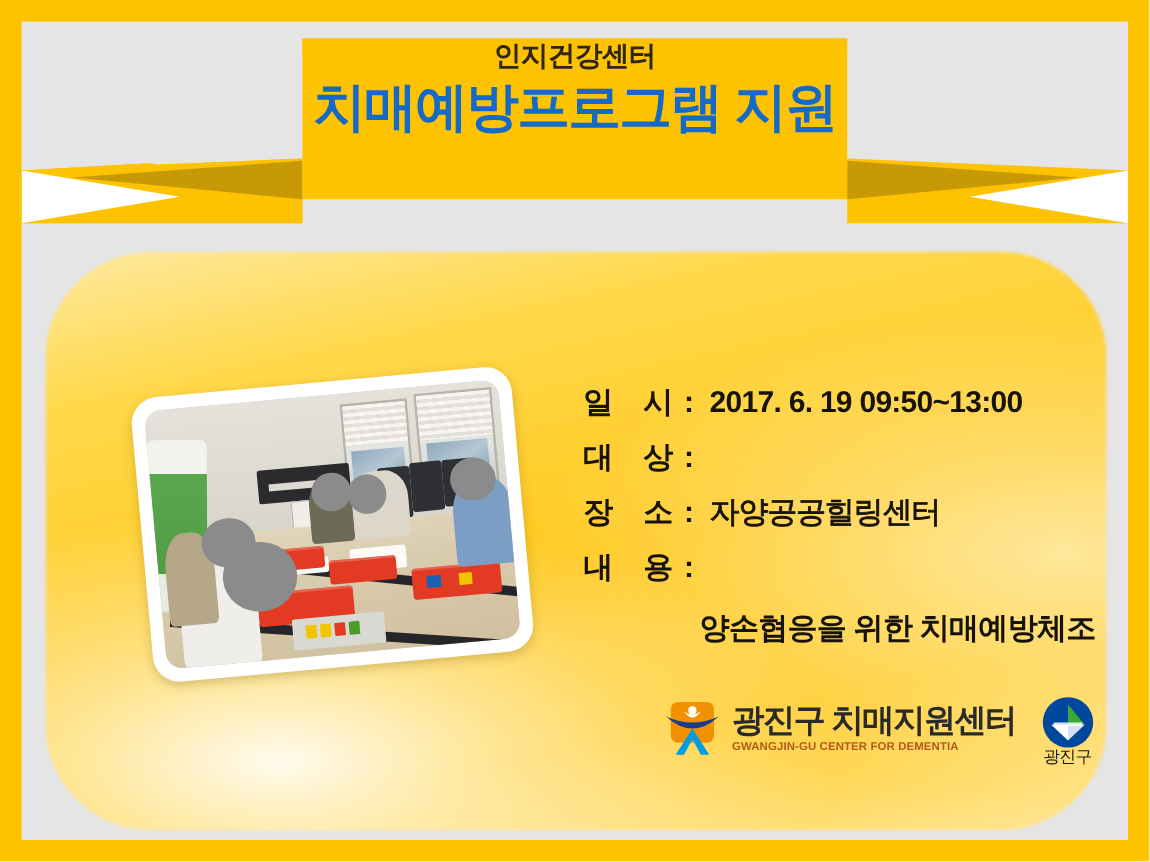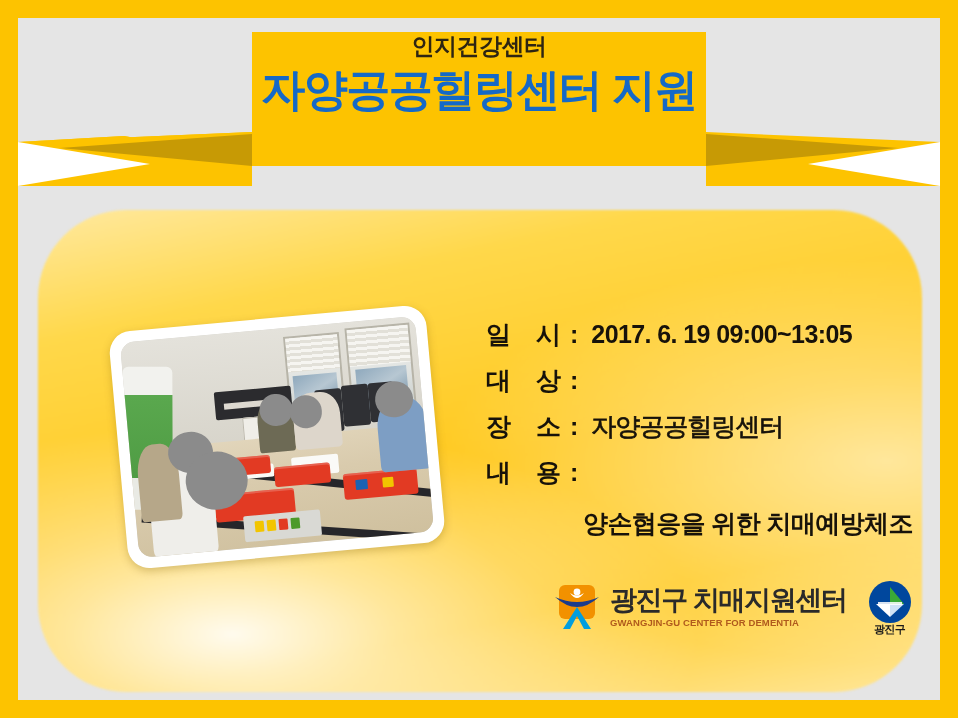--- a/index.html
+++ b/index.html
@@ -313,22 +313,22 @@
     flex: 0 0 50px;
     display: flex;
     flex-direction: column;
     align-items: center;
   }
   .gu-circle {
     width: 44px; height: 44px;
     position: relative;
   }
   .gu-label {
-    font-size: 11px;
-    font-weight: bold;
+    font-size: 14px;
+    font-weight: normal;
     color: #1a1a1a;
     letter-spacing: -0.6px;
     margin-top: -2px;
   }
 </style>
 </head>
 <body>
 
 <div id="poster">
 
@@ -348,21 +348,21 @@
 
       <polygon points="252,116 252,148 60,130" fill="#C79A05"></polygon>
       <polygon points="706,116 706,148 898,130" fill="#C79A05"></polygon>
 
       <polygon points="252,14 706,14 706,148 252,148" fill="#FDC300"></polygon>
 
       <polygon points="252,14 706,14 706,28 252,28" fill="#FDC300"></polygon>
     </svg>
     <div class="ribbon-text">
       <div class="ribbon-sub">인지건강센터</div>
-      <div class="ribbon-title">자양공공힐링센터 지원</div>
+      <div class="ribbon-title">치매예방프로그램 지원</div>
     </div>
   </div>
 
   <div class="photo-wrap">
     <div class="photo-frame">
       <div class="photo-inner">
         <div class="ph-wall"></div>
 
         <div class="ph-window ph-win1">
           <div class="ph-blind"></div>
@@ -417,21 +417,21 @@
         <div class="ph-face" style="left:84%;top:29%;width:13%;height:17%;"></div>
       </div>
     </div>
   </div>
 
   <div class="info">
 
     <div class="info-line">
       <span class="info-label">일  시</span>
       <span class="info-colon">:</span>
-      <span class="info-value">2017. 6. 19  09:00~13:05</span>
+      <span class="info-value">2017. 6. 19  09:50~13:00</span>
     </div>
 
     <div class="info-line">
       <span class="info-label">대  상</span>
       <span class="info-colon">:</span>
     </div>
 
     <div class="info-line">
       <span class="info-label">장  소</span>
       <span class="info-colon">:</span>

